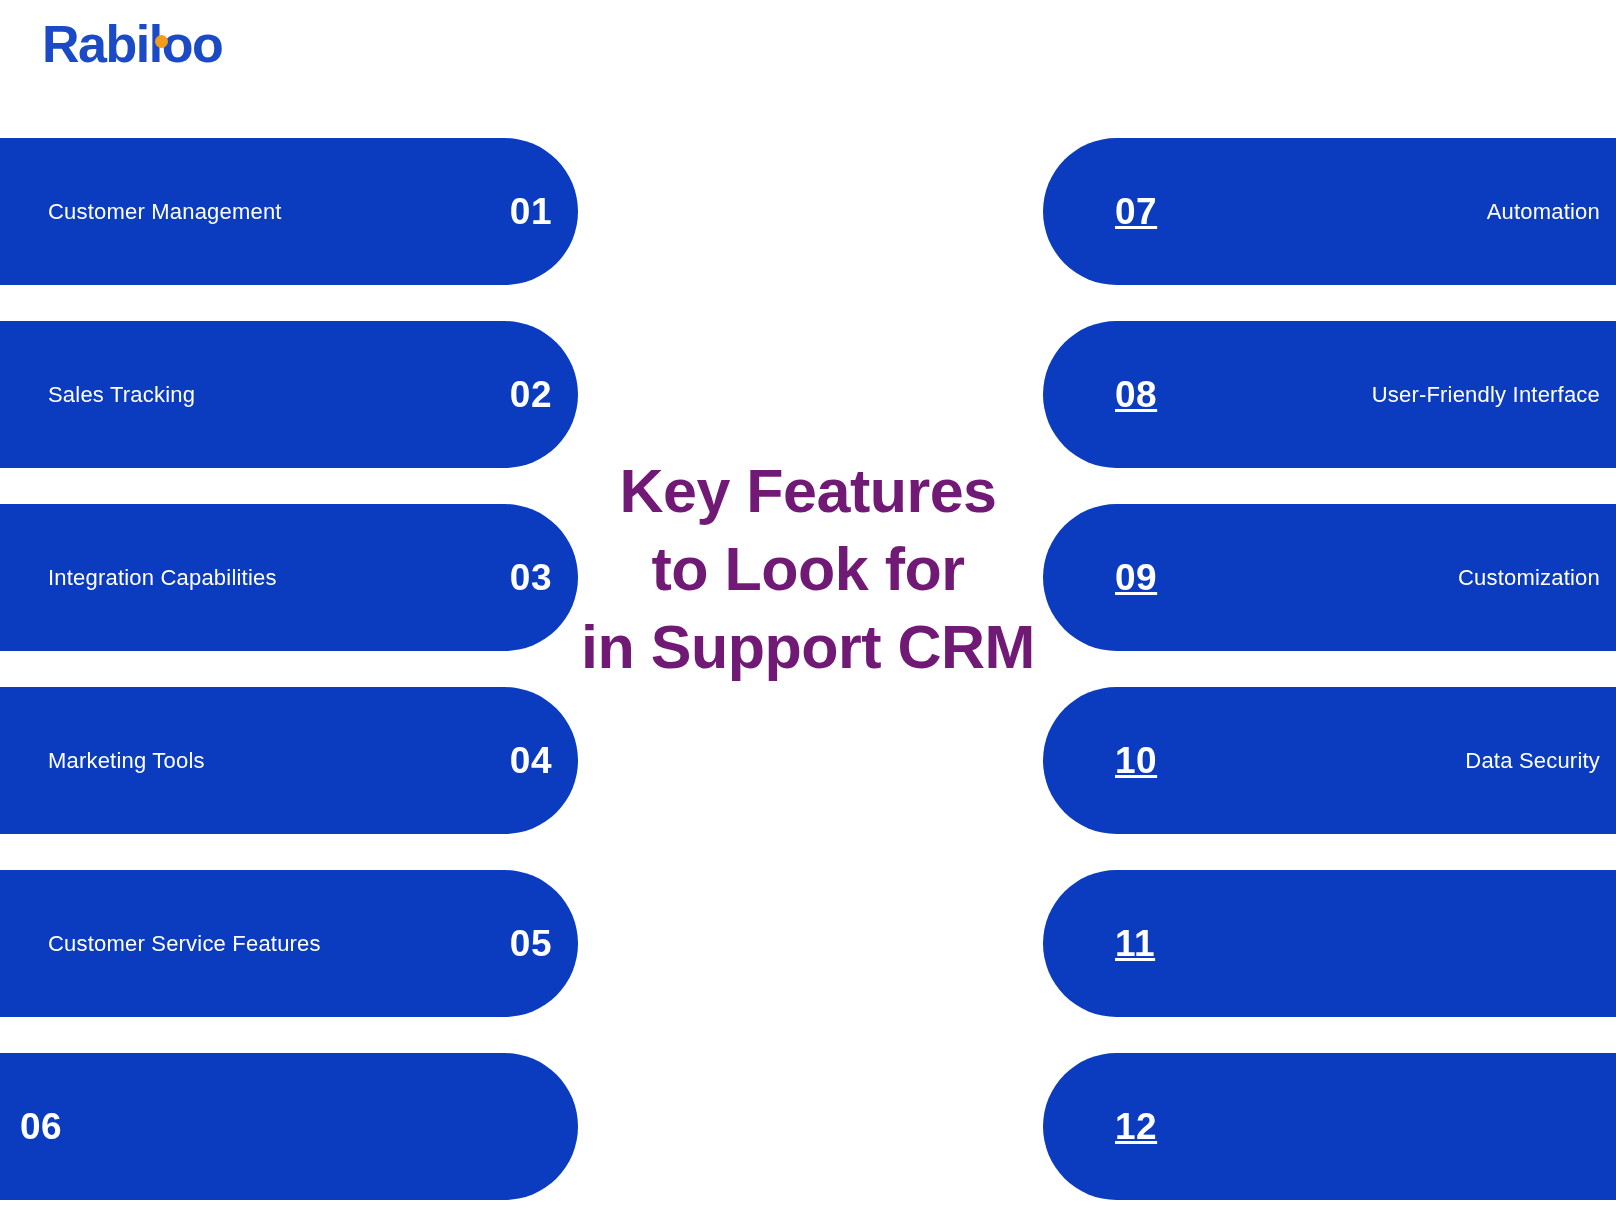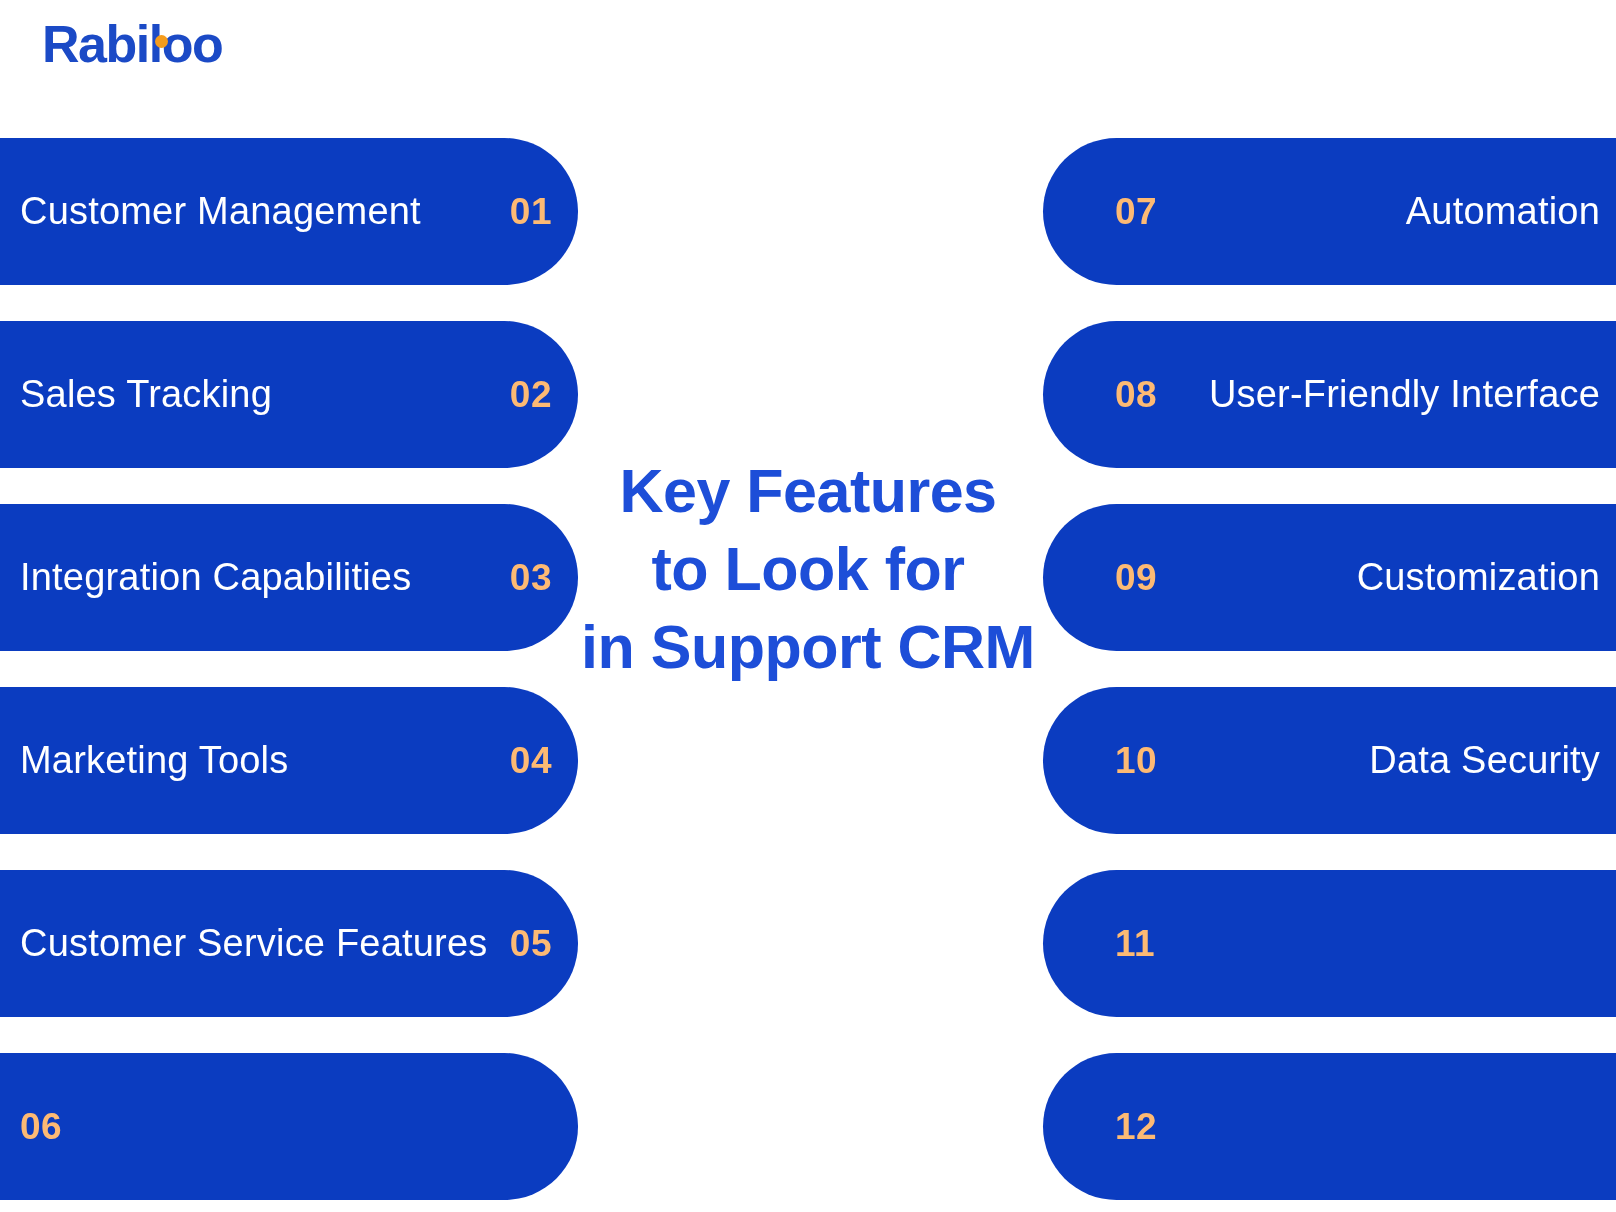--- a/index.html
+++ b/index.html
@@ -63,44 +63,45 @@
     justify-content: space-between;
   }
   .pill-right {
     border-radius: 74px 0 0 74px;
     padding-left: 72px;
     padding-right: 36px;
     justify-content: space-between;
   }
 
   .pill-label {
-    font-size: 38px;
+    font-size: 22px;
     font-weight: 400;
     letter-spacing: 0.2px;
     white-space: nowrap;
+    margin-left: 28px;
   }
   .pill-number {
     font-size: 37px;
     font-weight: bold;
-    color: #fdba74;
+    color: #ffffff;
     letter-spacing: 0.5px;
   }
-  .pill-right .pill-number { margin-right: 44px; }
+  .pill-right .pill-number { margin-right: 44px; text-decoration: underline; }
 
   
   .title {
     position: absolute;
     left: 566px;
     top: 452px;
     width: 484px;
     text-align: center;
     font-size: 61px;
     font-weight: bold;
     line-height: 1.28;
-    color: #1d4ed8;
+    color: #701a75;
     letter-spacing: -0.5px;
   }
   .title-line { display: block; }
 </style>
 </head>
 <body>
 
 <div class="logo">
   <span>Rabiloo</span>
   <span class="logo-dot"></span>

